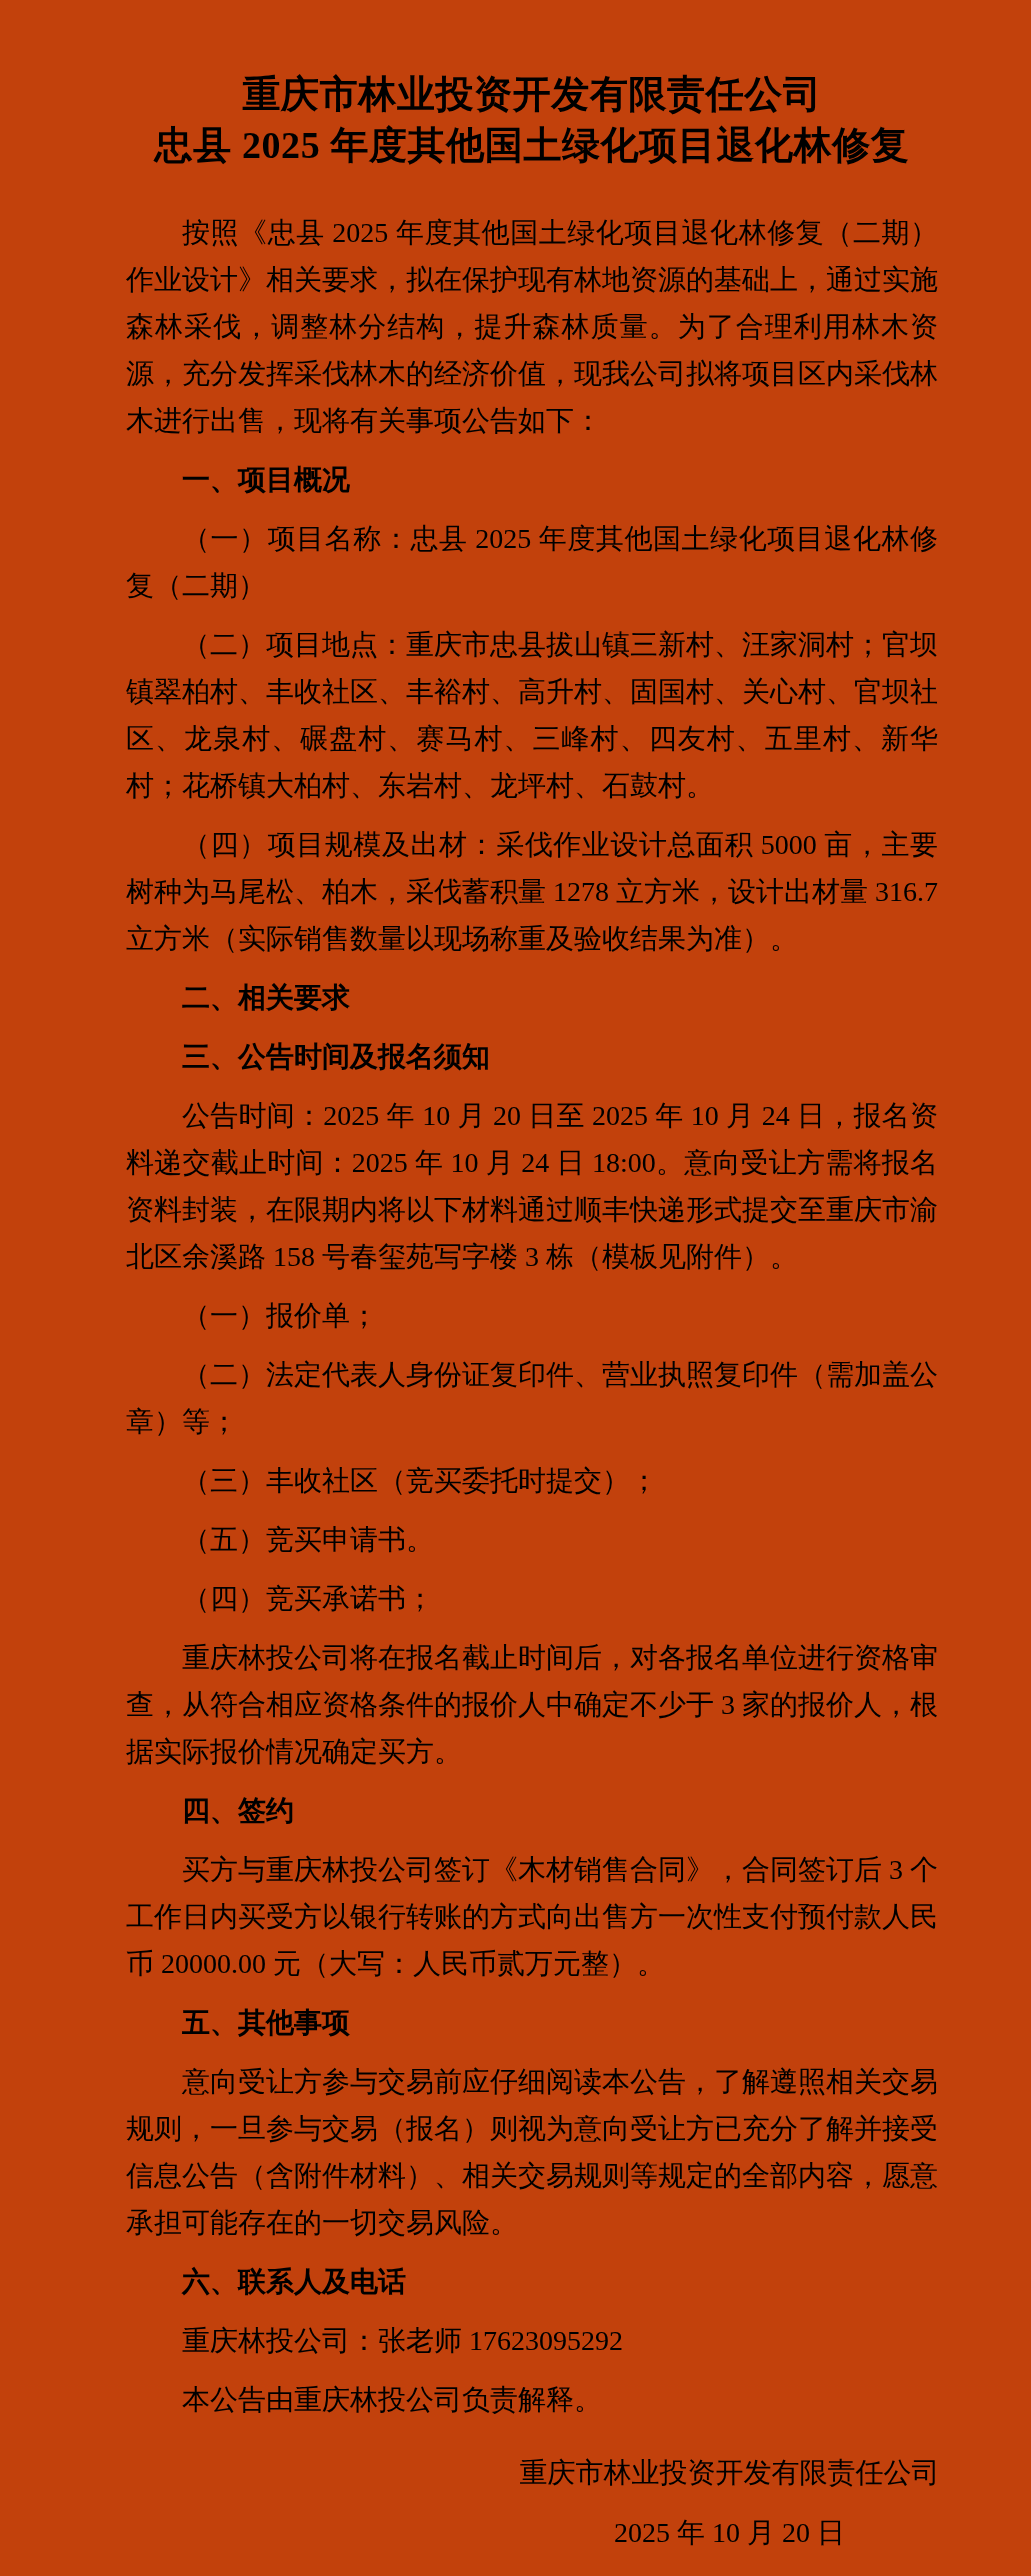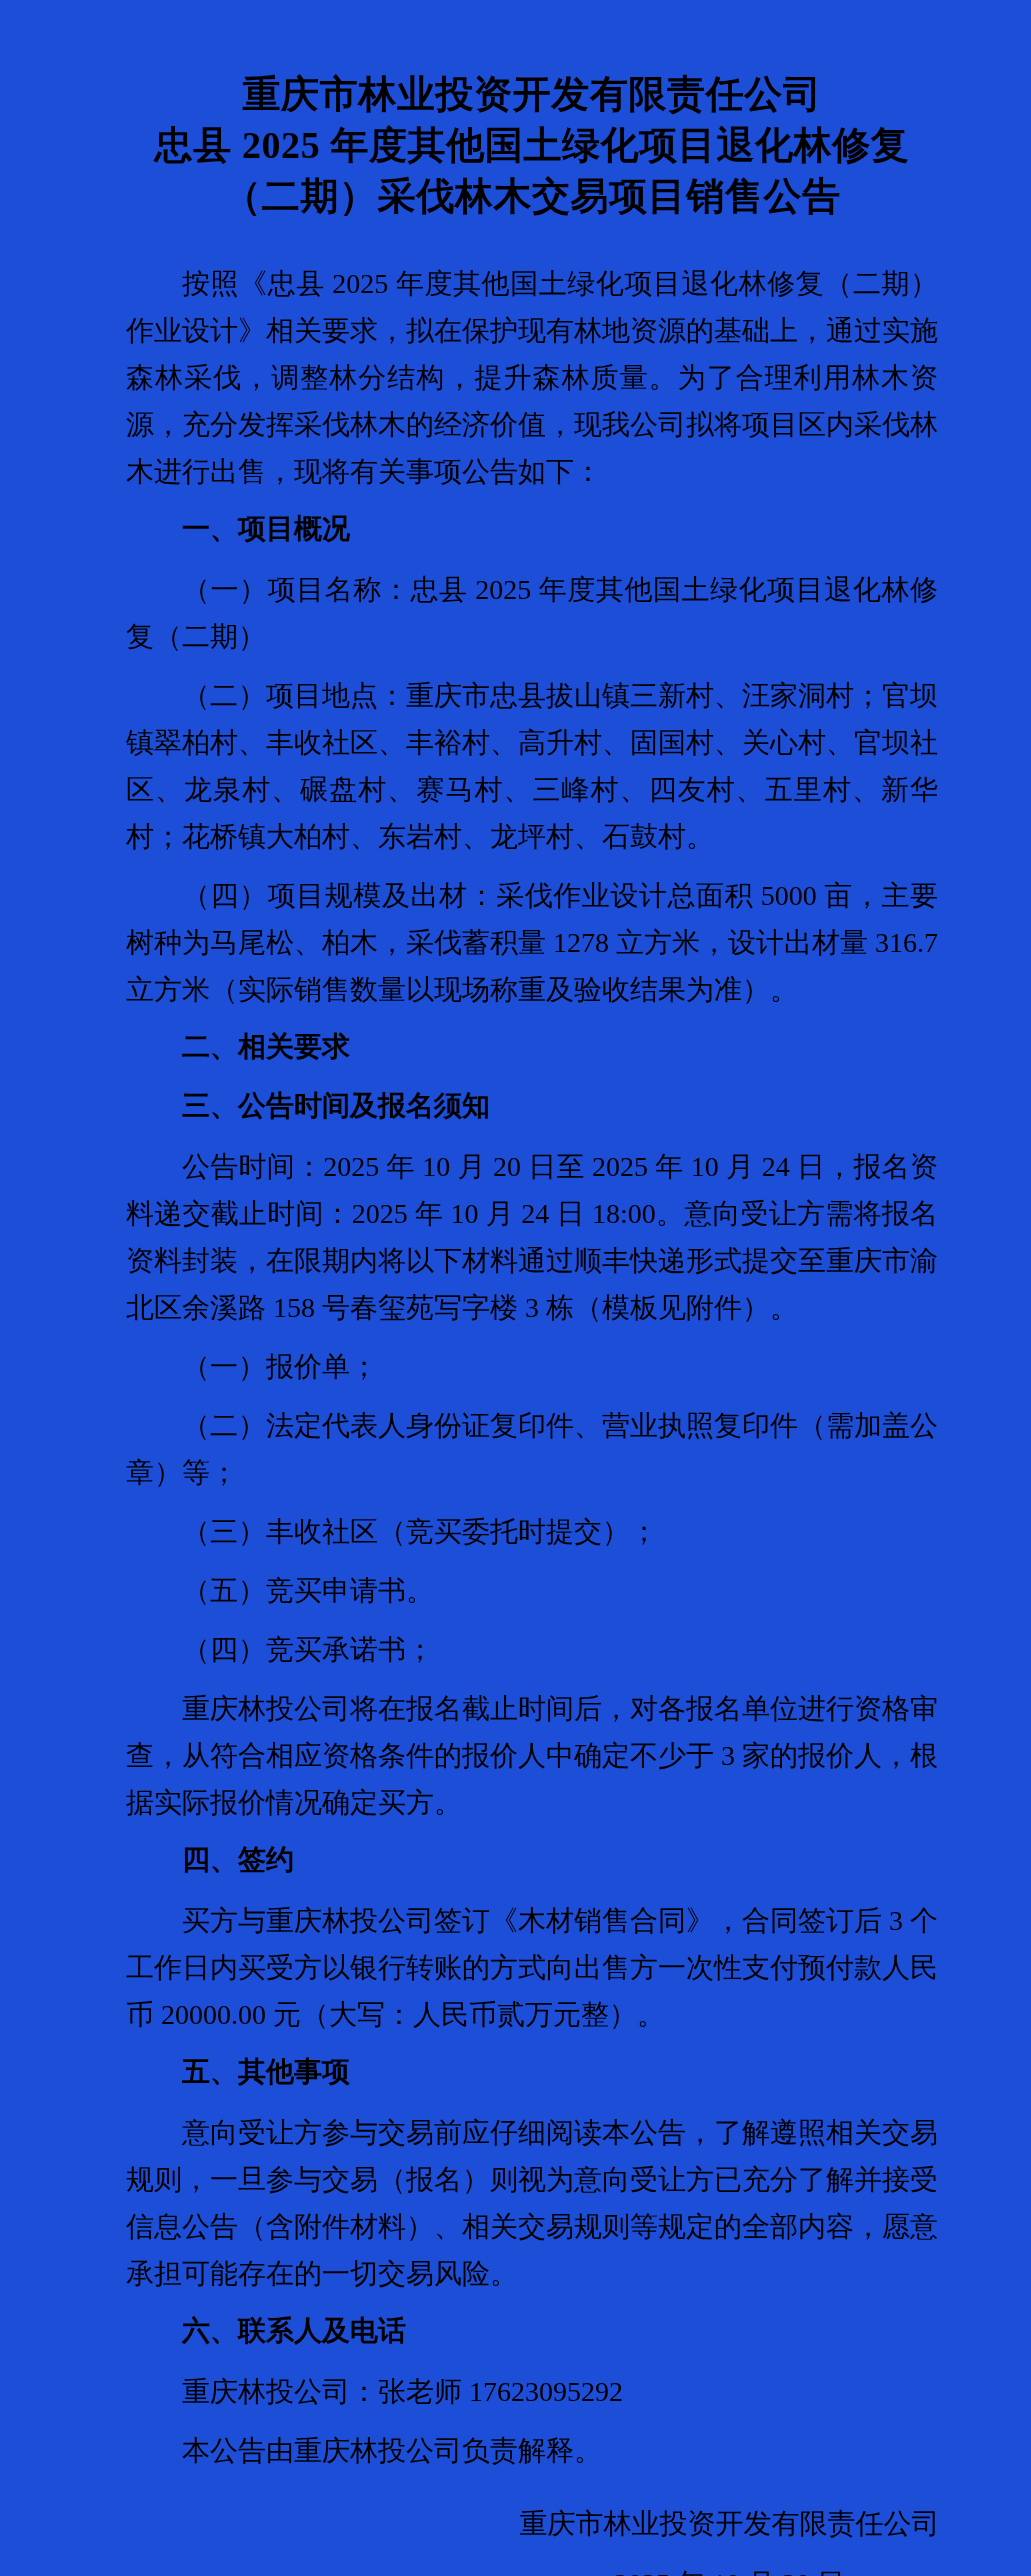--- a/index.html
+++ b/index.html
@@ -5,21 +5,21 @@
   html, body {
     margin: 0;
     padding: 0;
     background: #ffffff;
   }
   .page {
     position: relative;
     width: 1031px;
     height: 2576px;
     box-sizing: border-box;
-    background: #1d4ed8;
+    background: #c2410c;
     color: #000000;
     font-family: "Liberation Serif", serif;
     padding: 69px 81px 0 114px;
     overflow: hidden;
   }
   .title-block {
     text-align: center;
     font-weight: 700;
     font-size: 38px;
     line-height: 51px;
@@ -34,21 +34,21 @@
     line-height: 47px;
     text-align: justify;
     text-justify: inter-ideograph;
   }
   .body-block p {
     margin: 12px;
     text-indent: 2em;
   }
   p.heading {
     font-weight: 700;
-    font-family: Liberation Mono, monospace;
+    font-family: Liberation Serif, serif;
   }
   span.label {
     font-weight: 400;
     font-family: "Liberation Sans", sans-serif;
   }
   .footer-block {
     margin-top: 19.5px;
     margin-left: auto;
     margin-right: 10.4px;
     width: fit-content;
@@ -62,21 +62,20 @@
   }
 </style>
 </head>
 <body>
 
 <div class="page">
 
   <div class="title-block">
     <p>重庆市林业投资开发有限责任公司</p>
     <p>忠县 2025 年度其他国土绿化项目退化林修复</p>
-    <p>（二期）采伐林木交易项目销售公告</p>
   </div>
 
   <div class="body-block">
     <p>按照《忠县 2025 年度其他国土绿化项目退化林修复（二期）作业设计》相关要求，拟在保护现有林地资源的基础上，通过实施森林采伐，调整林分结构，提升森林质量。为了合理利用林木资源，充分发挥采伐林木的经济价值，现我公司拟将项目区内采伐林木进行出售，现将有关事项公告如下：</p>
 
     <p class="heading">一、项目概况</p>
 
     <p><span class="label">（一）项目名称：</span><span>忠县 2025 年度其他国土绿化项目退化林修复（二期）</span></p>
 
     <p><span class="label">（二）项目地点：</span><span>重庆市忠县拔山镇三新村、汪家洞村；官坝镇翠柏村、丰收社区、丰裕村、高升村、固国村、关心村、官坝社区、龙泉村、碾盘村、赛马村、三峰村、四友村、五里村、新华村；花桥镇大柏村、东岩村、龙坪村、石鼓村。</span></p>

